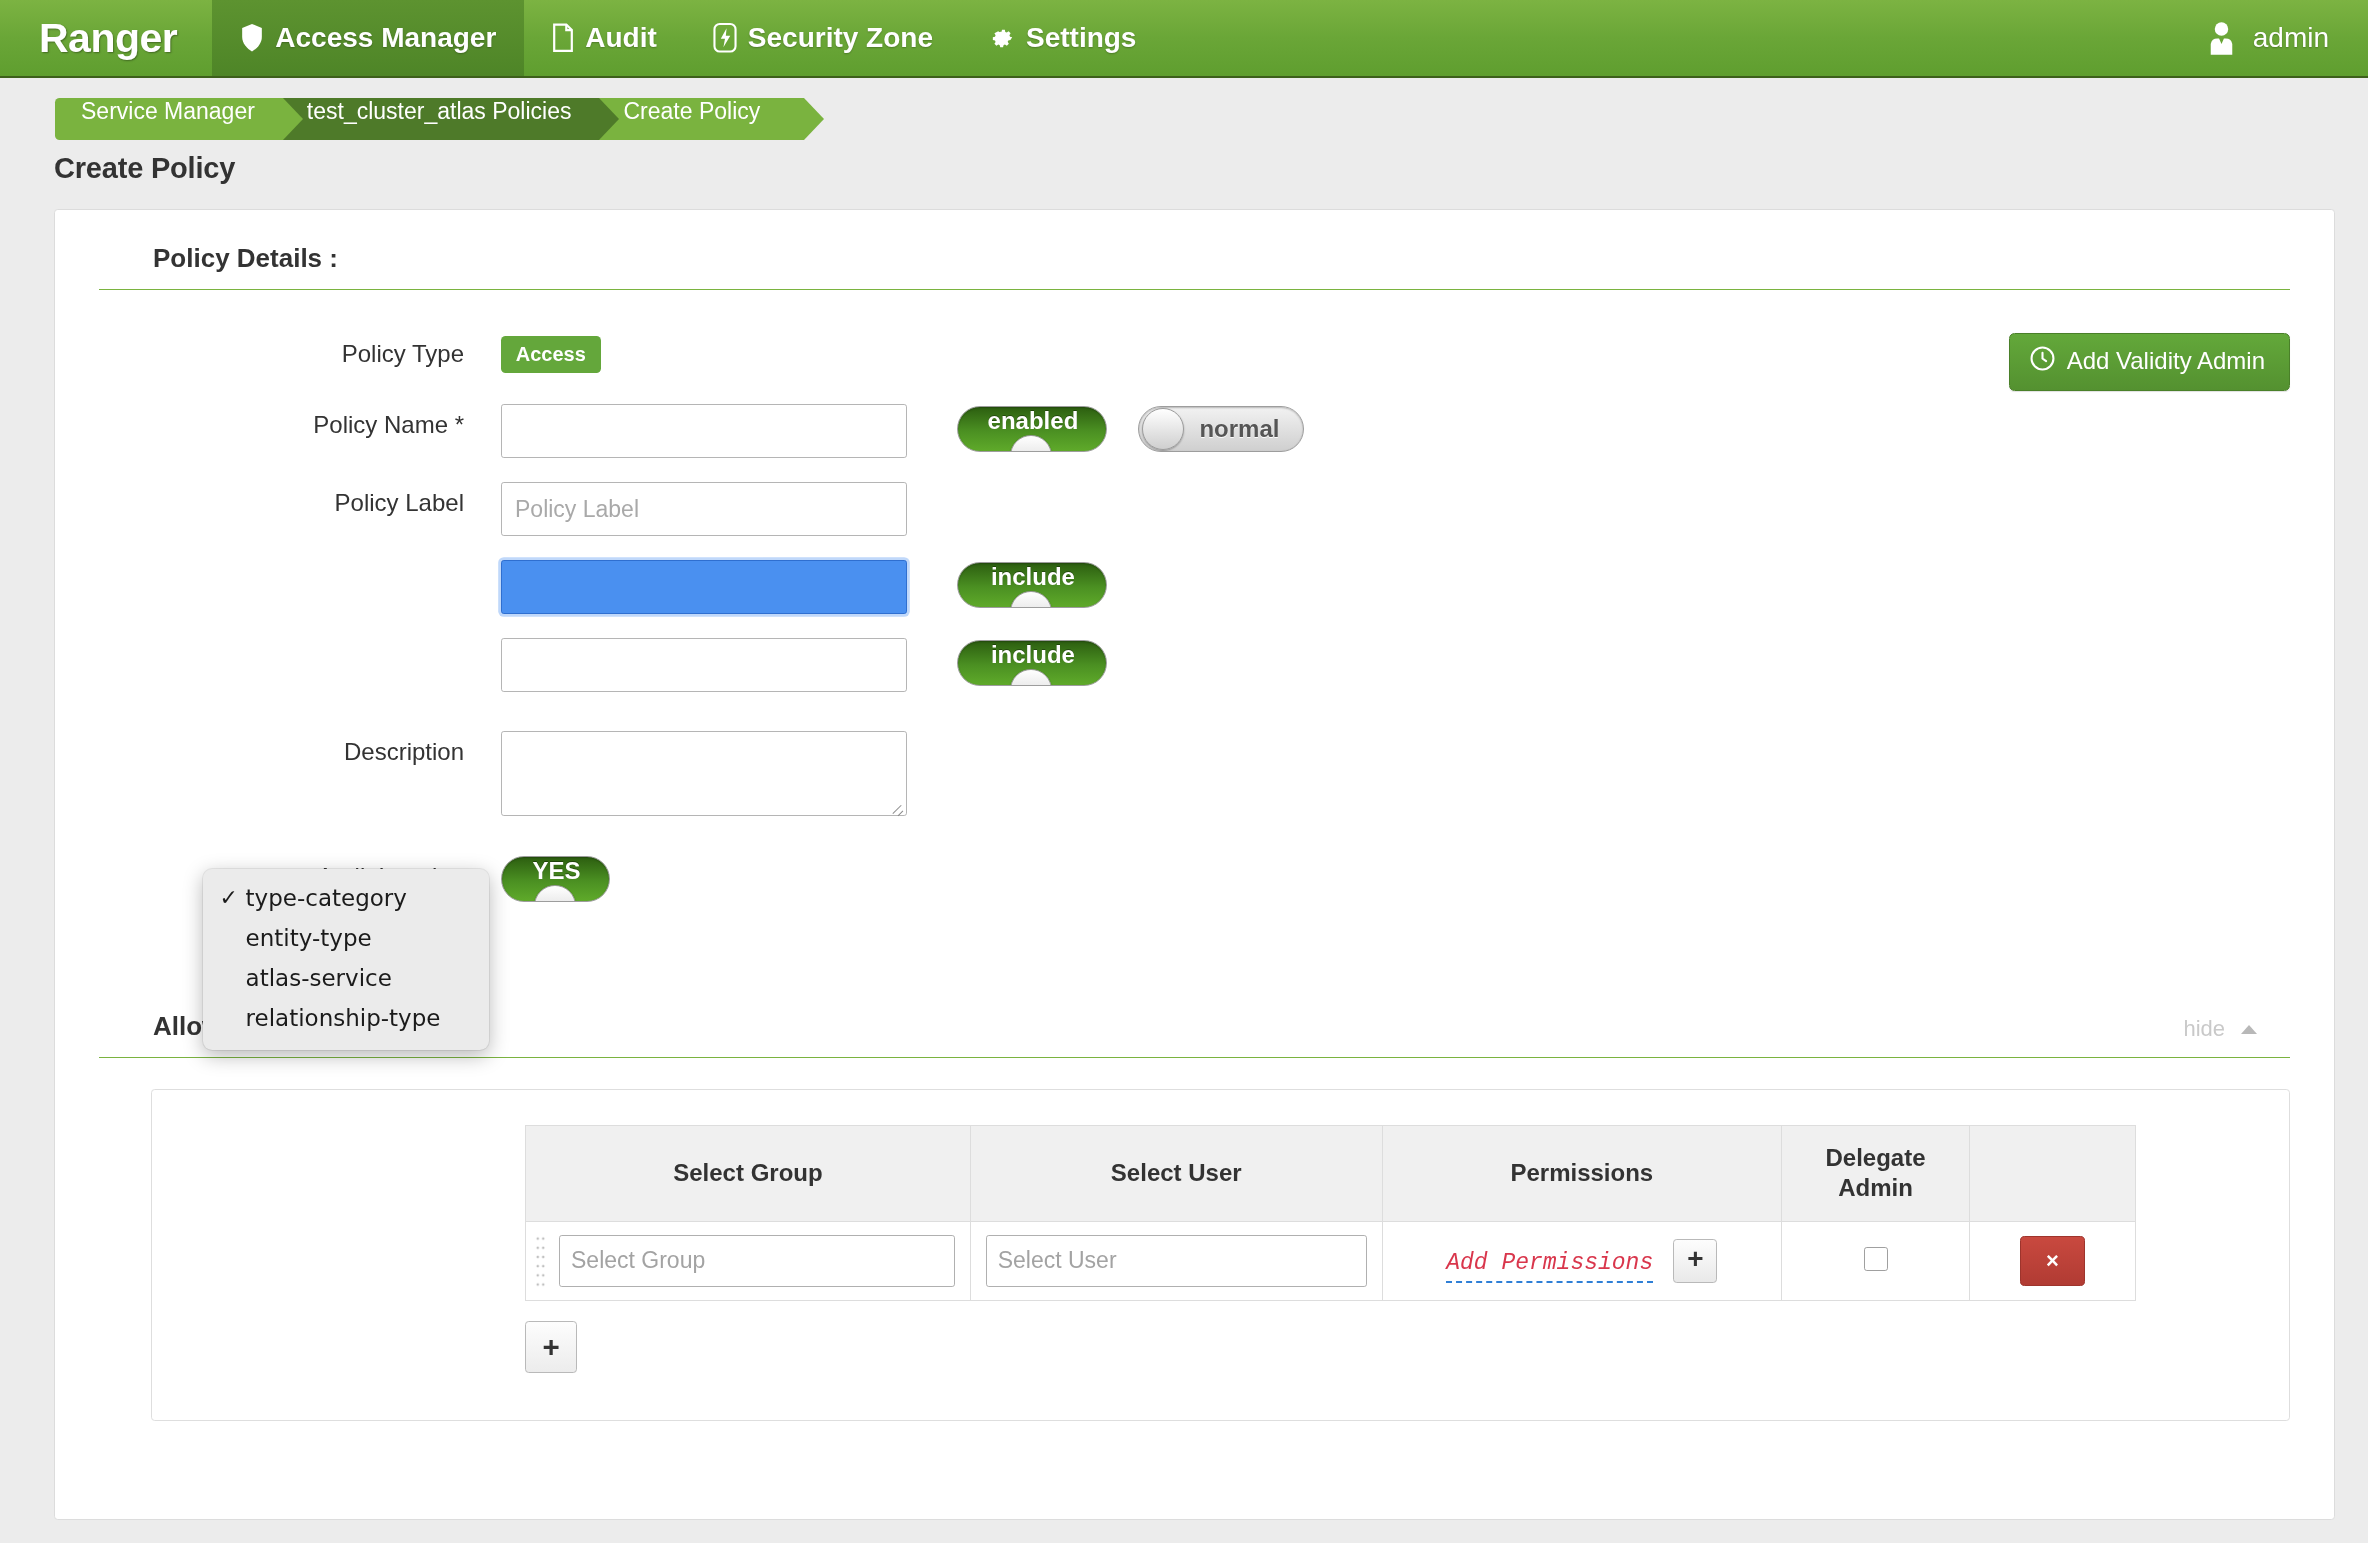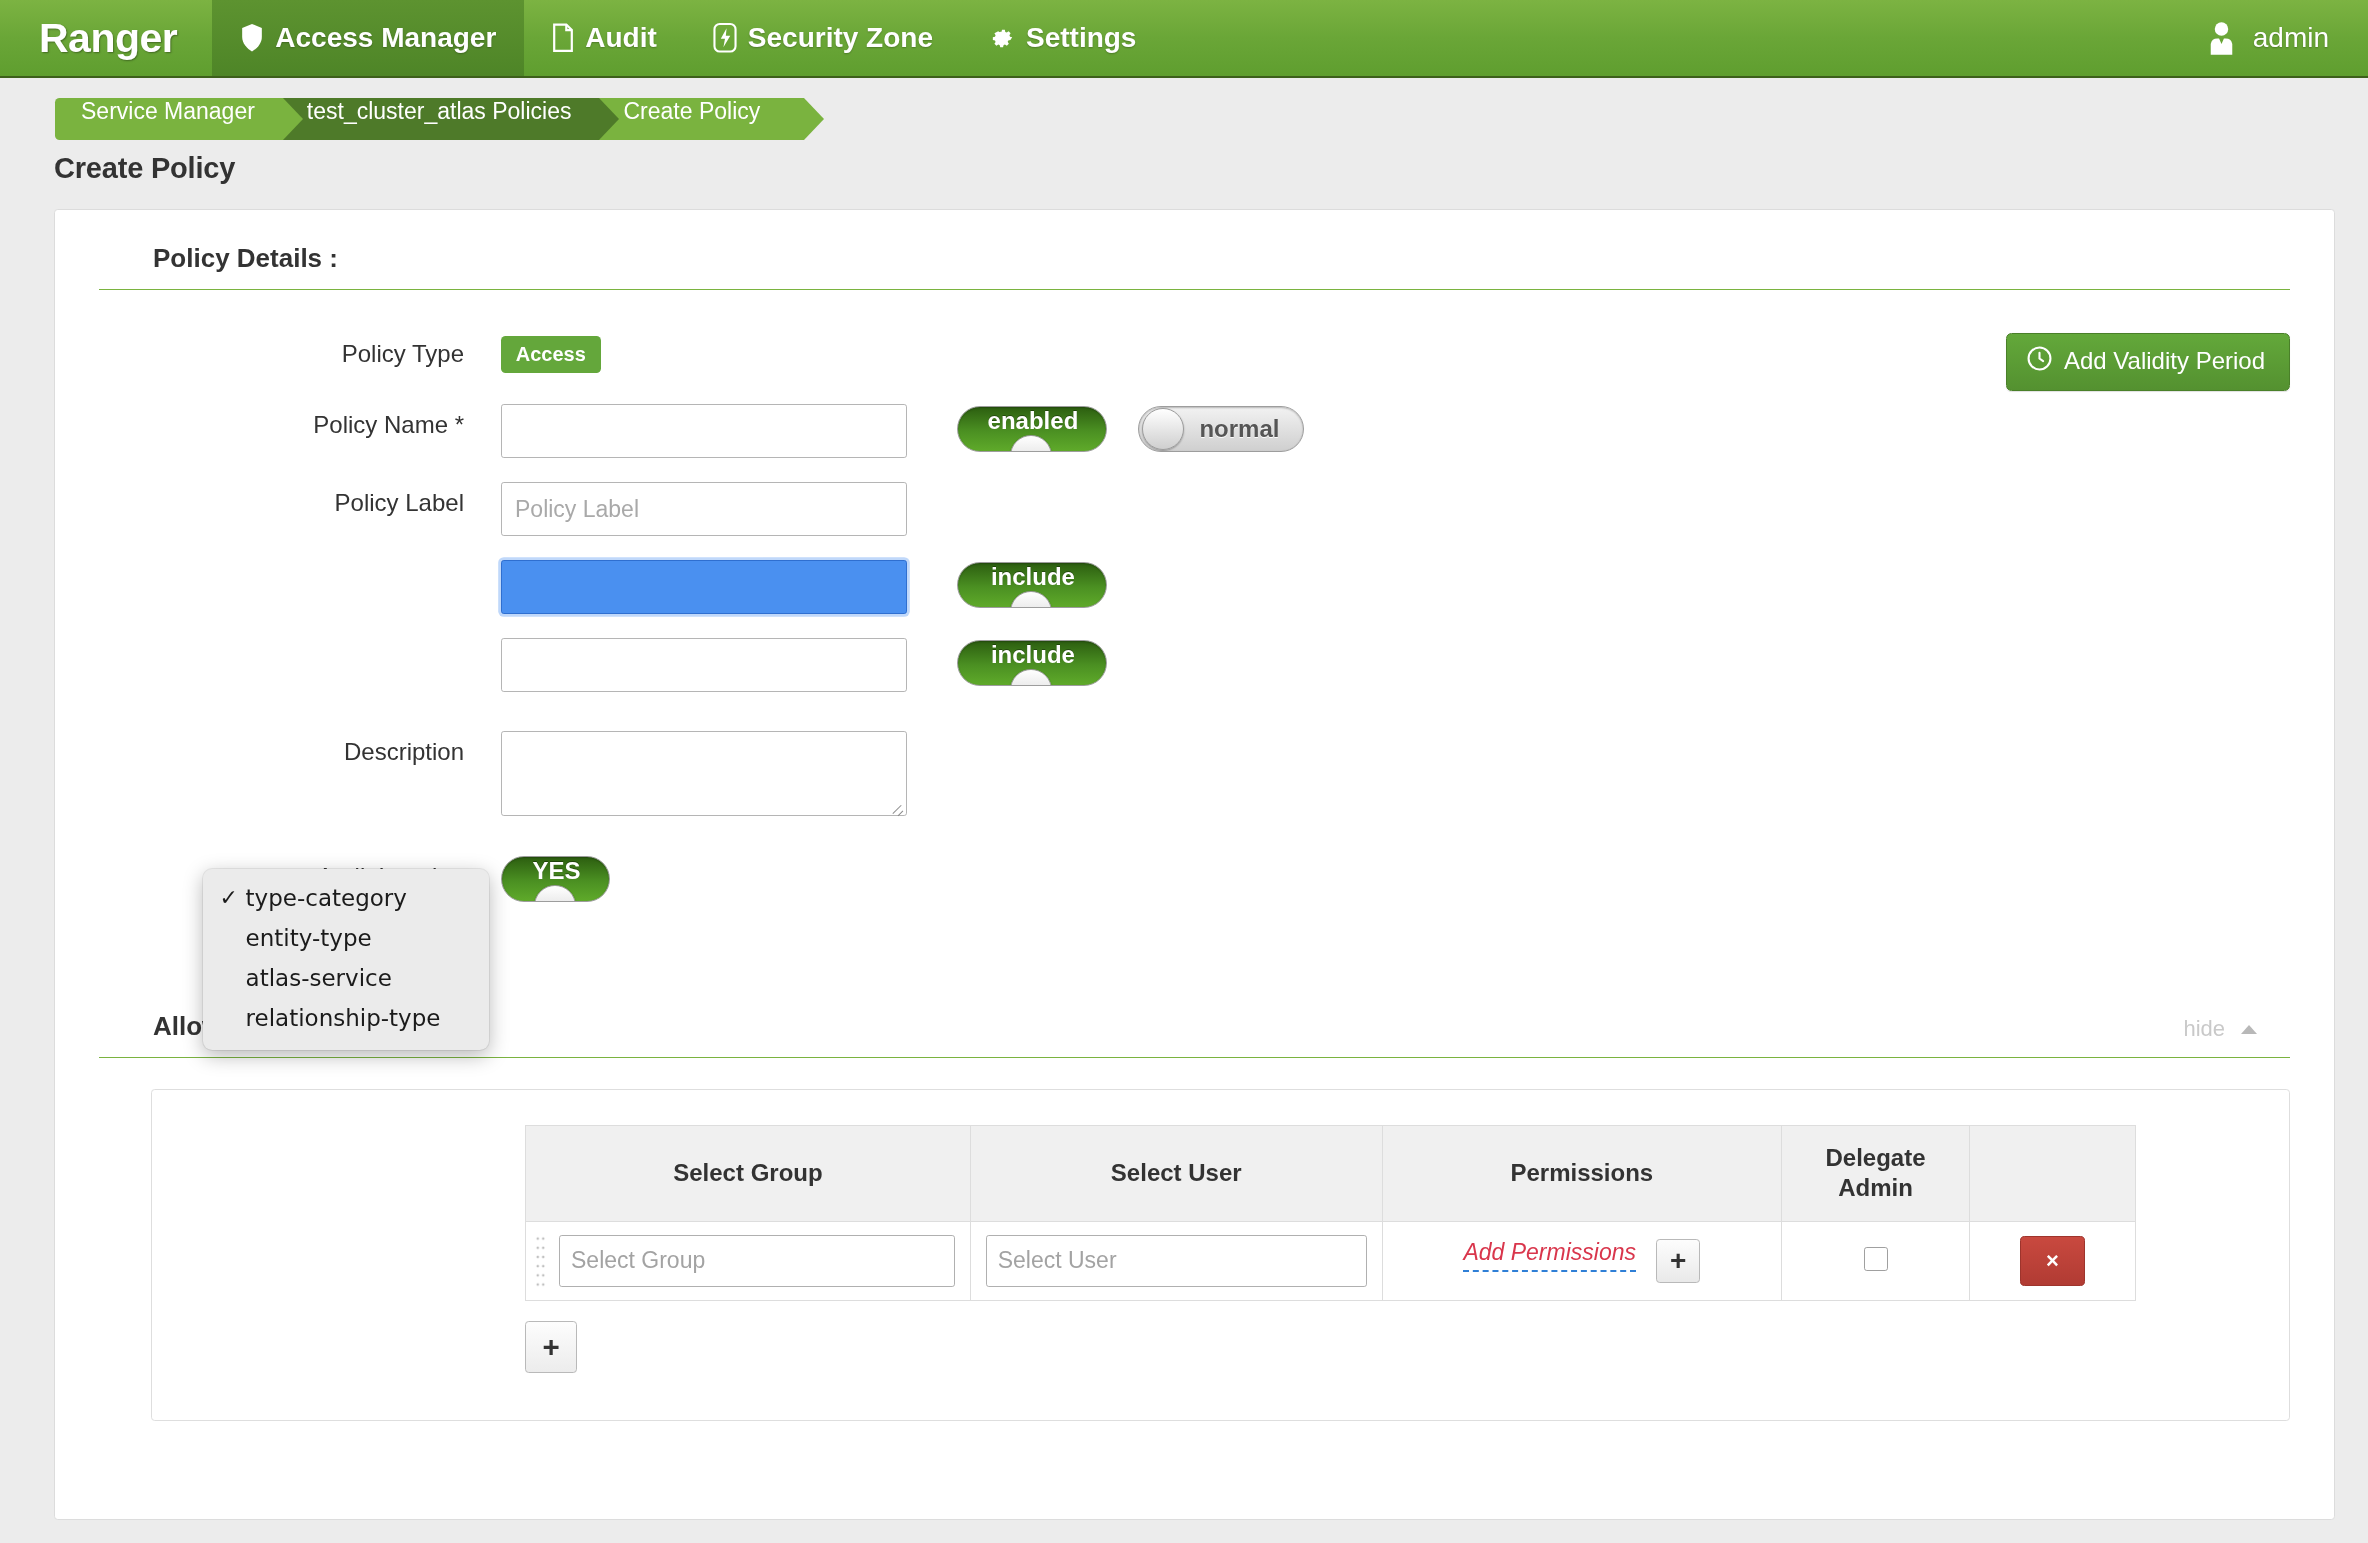--- a/index.html
+++ b/index.html
@@ -343,21 +343,21 @@
     background: #fff;
     font-size: 23px;
     color: #333;
     padding: 0 11px;
     font-family: "Liberation Sans", sans-serif;
     outline: none;
   }
   .cell-input::placeholder { color: #a3a3a3; }
 
   .perm-cell { text-align: center; }
-  .perm-inner { display: inline-flex; align-items: flex-start; gap: 11px; }
+  .perm-inner { display: inline-flex; align-items: flex-end; gap: 11px; font-family: Liberation Mono, monospace; }
   .add-perm-link {
     font-size: 23px;
     color: #d9364c;
     font-style: italic;
     border-bottom: 2.8px dashed #2f7fd6;
     padding-bottom: 4.6px;
     margin-right: 9.2px;
     cursor: pointer;
     white-space: nowrap;
   }
@@ -493,21 +493,21 @@
       <div class="field">
         <span class="badge-access">Access</span>
       </div>
       <div class="btn-validity">
         <span>
           <svg width="25" height="25" viewBox="0 0 24 24">
               <circle cx="12" cy="12" r="10.5" fill="none" stroke="#fff" stroke-width="2"></circle>
               <path d="M12 6.5 V12 L15.5 14.5" fill="none" stroke="#fff" stroke-width="2" stroke-linecap="round"></path>
             </svg>
         </span>
-        <span>Add Validity Period</span>
+        <span>Add Validity Admin</span>
       </div>
     </div>
 
     <div class="row row-gap-b">
       <div class="row-label">Policy Name *</div>
       <div class="field">
         <input class="txt-input" type="text" value="" style="">
       </div>
       <div class="toggles" style="margin-left:50px;">
         <div class="toggle on t-enabled">

